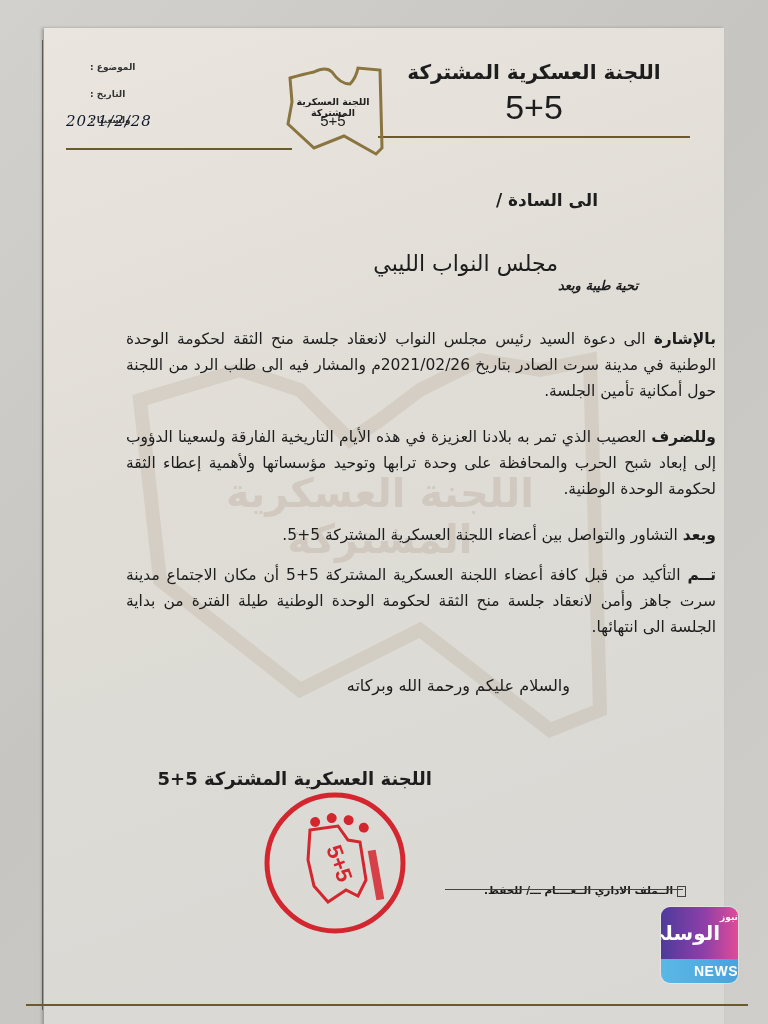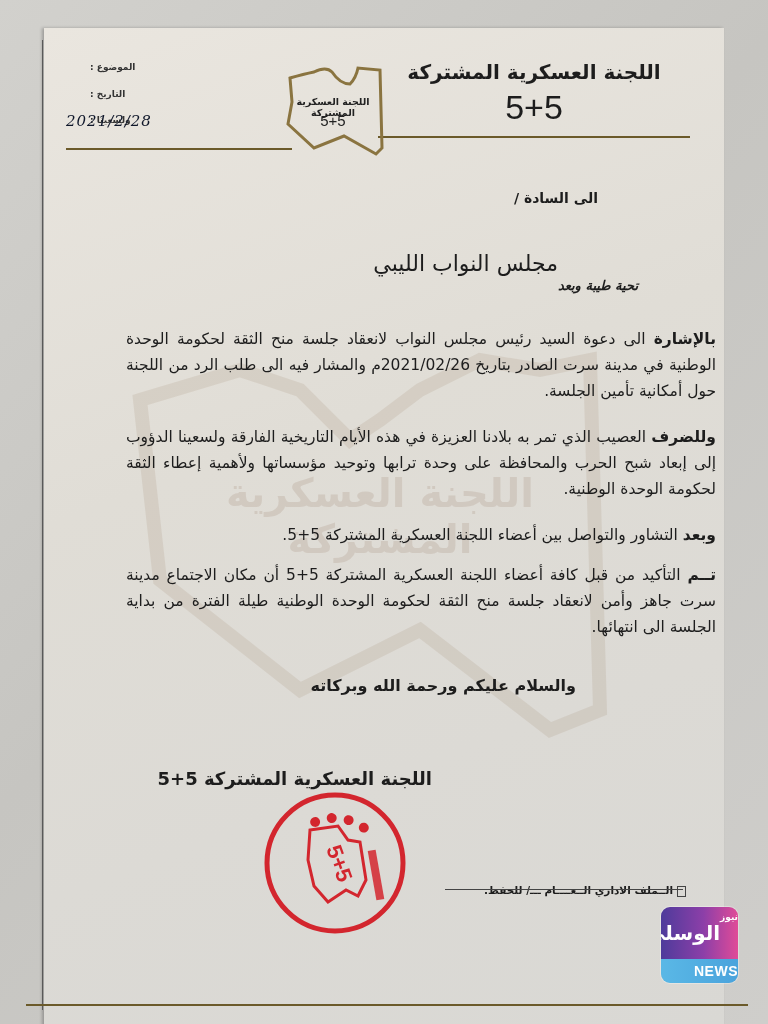--- a/index.html
+++ b/index.html
@@ -59,33 +59,33 @@
       display: flex; align-items: flex-end; flex-direction: column;
     }
     .meta-row .label { white-space: nowrap; margin-left: 4px; }
     .meta-row .line { flex: 1; border-bottom: 1px dotted #444; height: 8px; }
     .handwritten {
       position: absolute; left: 66px; top: 112px; width: 130px;
       font-family: "DejaVu Serif", serif; font-style: italic;
       font-size: 15px; color: #0f172a; letter-spacing: 1px;
     }
     .rtl { direction: rtl; position: absolute; color: #1d1d1d; }
-    .to-sirs { right: 170px; top: 190px; font-size: 14px; font-weight: bold; }
+    .to-sirs { right: 170px; top: 190px; font-size: 17px; font-weight: bold; }
     .recipient { right: 210px; top: 230px; font-size: 22px; margin-top: 21px; }
     .greeting { right: 130px; top: 278px; font-size: 13px; font-weight: bold; font-style: italic; }
     .para {
       right: 52px; width: 590px; font-size: 15.5px; line-height: 26px; text-align: justify;
       text-align-last: right;
     }
     .para b { font-weight: bold; }
     .p1 { top: 326px; }
     .p2 { top: 424px; }
     .p3 { top: 522px; }
     .p4 { top: 562px; }
-    .closing { right: 192px; top: 676px; font-size: 16px; font-weight: bold; }
+    .closing { right: 198px; top: 676px; font-size: 16px; font-weight: normal; }
     .sig { right: 336px; top: 768px; font-size: 18px; font-weight: bold; text-align: right; }
     .stamp { position: absolute; left: 262px; top: 790px; width: 146px; height: 146px; }
     .file-note {
       right: 82px; top: 856px; font-size: 10.5px; font-weight: bold; margin-top: 28px;
     }
     .file-line { position: absolute; left: 445px; top: 889px; width: 238px; height: 1px; background: #444; }
     .news-logo {
       position: absolute; left: 661px; top: 907px; width: 77px; height: 76px;
       border-radius: 9px; overflow: hidden;
       box-shadow: 0 0 0 1px rgba(255,255,255,0.3);

